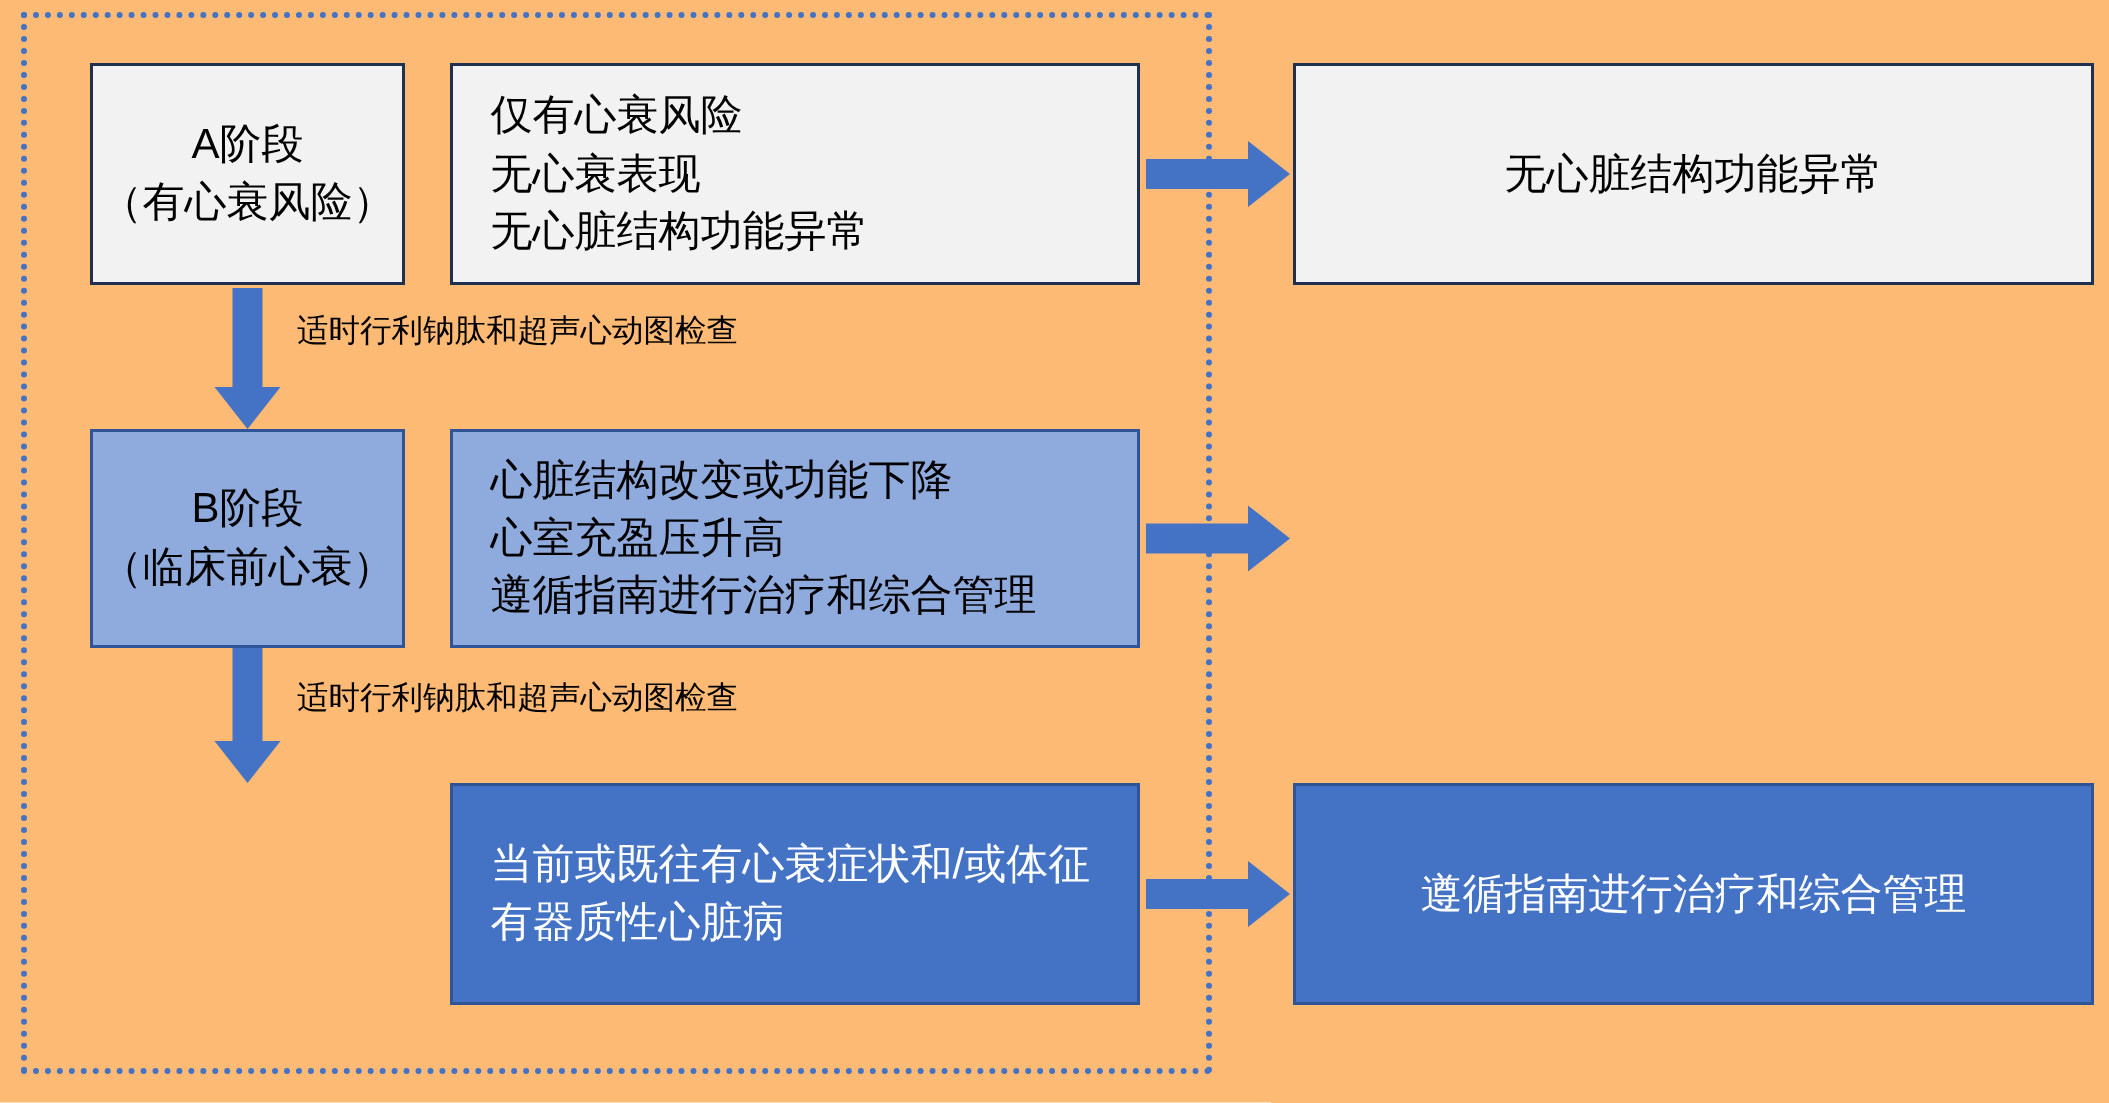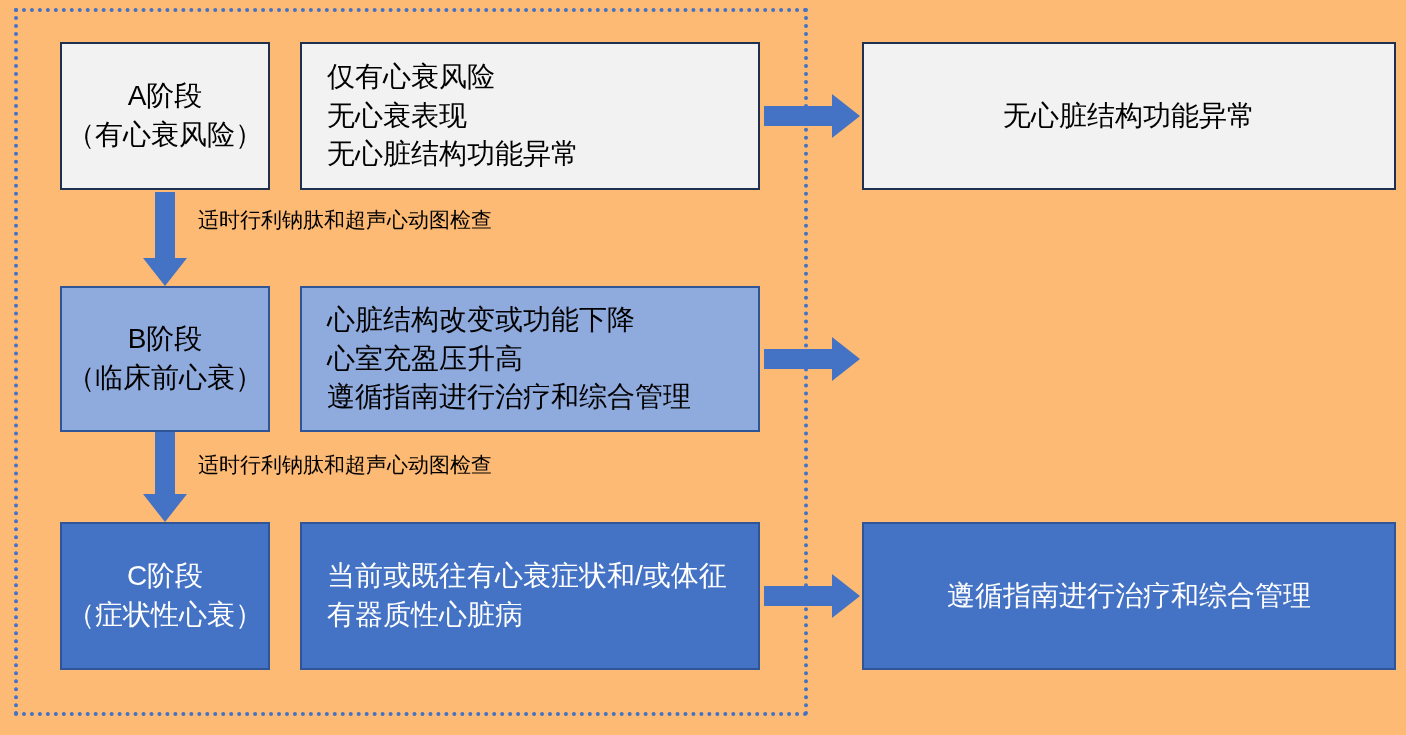--- a/index.html
+++ b/index.html
@@ -107,24 +107,20 @@
     <div class="shaft"></div>
     <div class="head"></div>
   </div>
 
   <div class="v-arrow v-arrow-2">
     <div class="shaft"></div>
     <div class="head"></div>
   </div>
   <div class="t-label t-label-2">适时行利钠肽和超声心动图检查</div>
 
-  <div class="box stage-col row3 tone-c">
-    <div>C阶段</div>
-    <div>（症状性心衰）</div>
-  </div>
   <div class="box criteria-col row3 tone-c">
     <div>当前或既往有心衰症状和/或体征</div>
     <div>有器质性心脏病</div>
   </div>
   <div class="h-arrow h-arrow-3">
     <div class="shaft"></div>
     <div class="head"></div>
   </div>
   <div class="box action-col row3 tone-c">
     <div>遵循指南进行治疗和综合管理</div>

